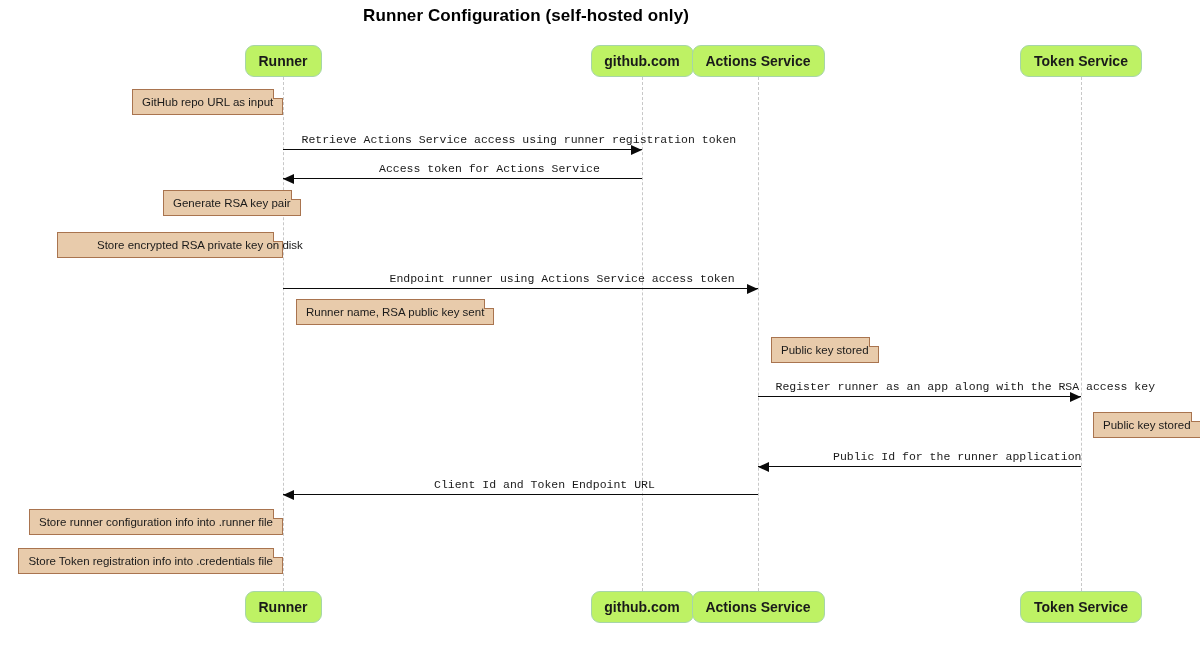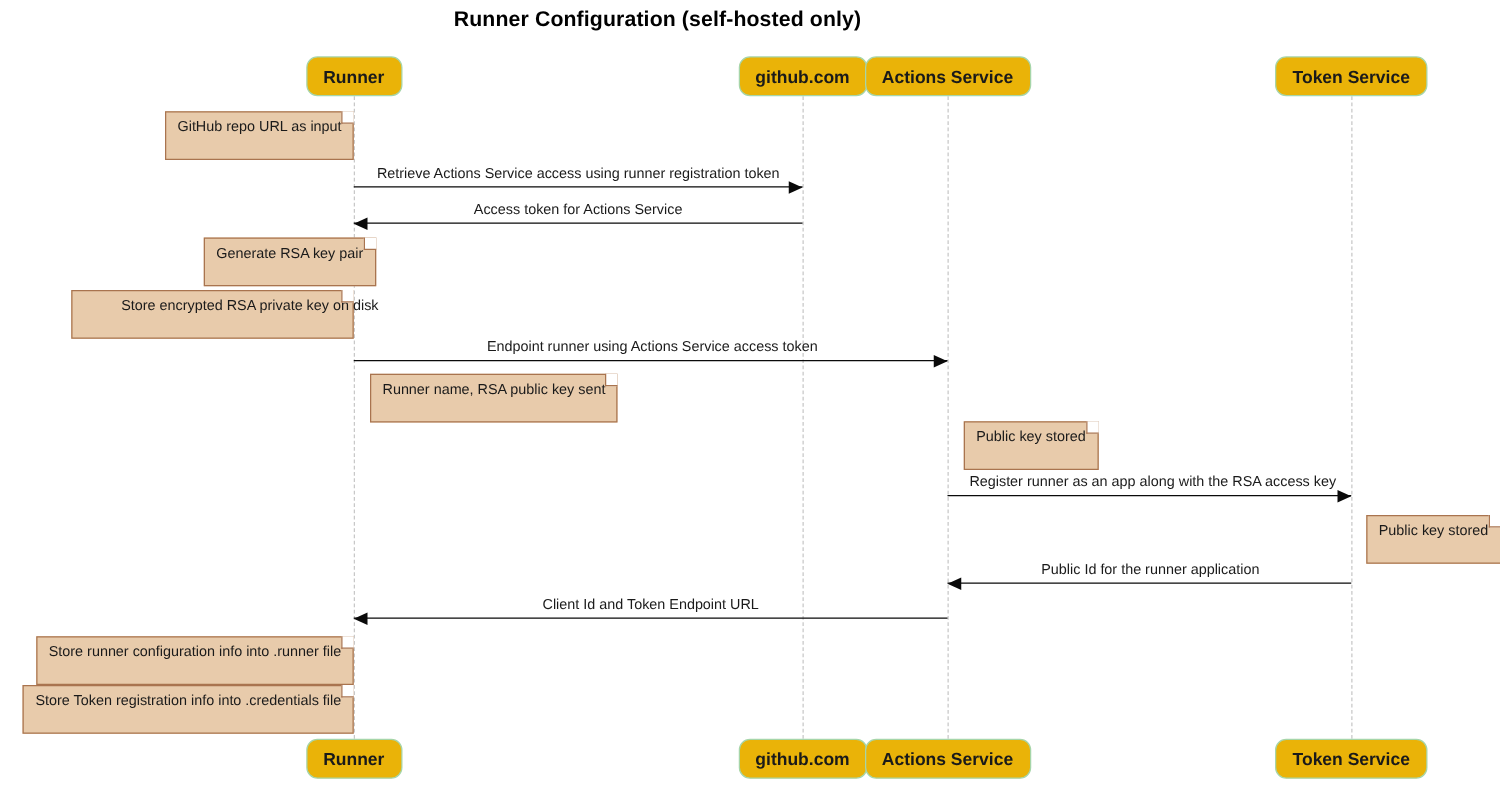--- a/index.html
+++ b/index.html
@@ -30,21 +30,21 @@
     letter-spacing: 0.1px;
   }
   .lifeline {
     position: absolute;
     width: 0;
     border-left: 1px dashed #c8c8c8;
   }
   .participant {
     position: absolute;
     box-sizing: border-box;
-    background: #eab308;
+    background: #bef264;
     border: 1px solid #a6d5a9;
     border-radius: 9px;
     height: 32px;
     line-height: 30px;
     text-align: center;
     font-size: 14px;
     font-weight: bold;
     color: #1a1a1a;
     white-space: nowrap;
   }
@@ -53,20 +53,21 @@
     height: 0;
     border-top: 1.3px solid #0a0a0a;
   }
   .msg-label {
     position: absolute;
     font-size: 11.5px;
     color: #1a1a1a;
     white-space: nowrap;
     text-align: center;
     line-height: 13px;
+    font-family: Liberation Mono, monospace;
   }
   .arrow-head {
     position: absolute;
     width: 0;
     height: 0;
   }
   .arrow-head.right {
     border-top: 5px solid transparent;
     border-bottom: 5px solid transparent;
     border-left: 11px solid #0a0a0a;
@@ -78,21 +79,21 @@
   }
   .note {
     position: absolute;
     box-sizing: border-box;
     background: #e8cbab;
     border: 1px solid #a9744f;
     font-size: 11.5px;
     color: #1a1a1a;
     white-space: nowrap;
     padding: 0 9px;
-    height: 39px;
+    height: 26px;
     line-height: 24px;
   }
   .note .fold {
     position: absolute;
     top: -1px;
     right: -1px;
     width: 9px;
     height: 9px;
     background: #ffffff;
     border-left: 1px solid #a9744f;

